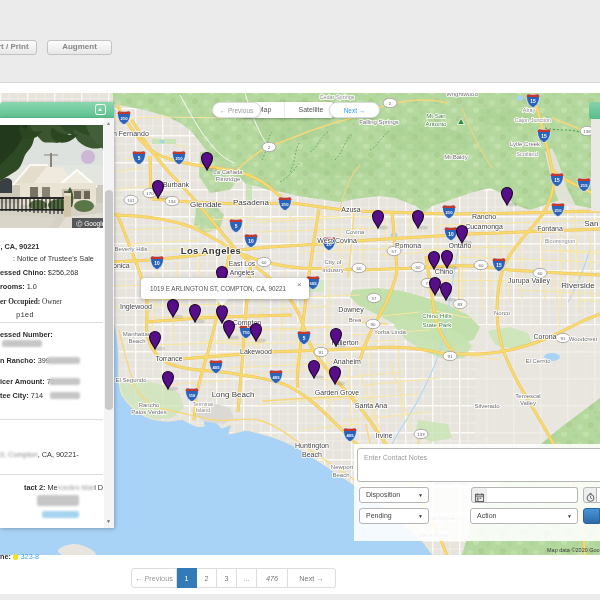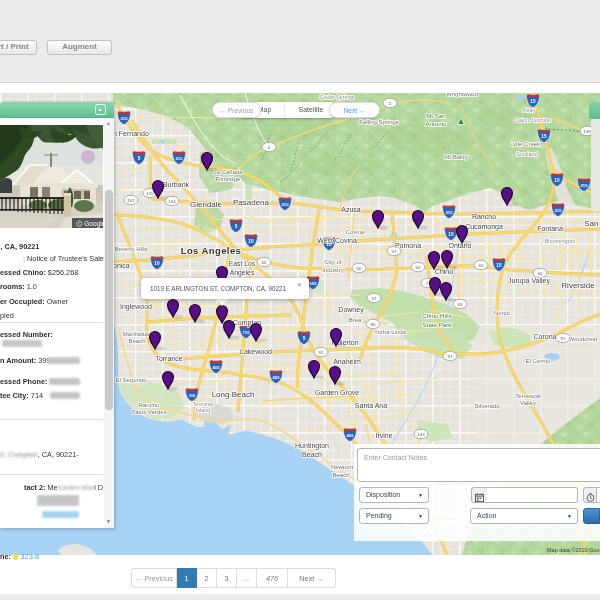--- a/index.html
+++ b/index.html
@@ -629,31 +629,31 @@
 <rect x="64" y="68" width="7" height="3" fill="#e8dfc8"></rect>
 
 <path d="M66,92 L103,88 L103,103 L58,103 Z" fill="#e3ded2"></path>
 <path d="M0,90 L56,92 L50,103 L0,103 Z" fill="#d9d5c9"></path>
 
 <rect x="72" y="93" width="31" height="10" fill="#3c4043" opacity="0.85"></rect>
 <text x="76" y="100.5" font-size="6.5" fill="#fff" font-family="Liberation Sans, sans-serif">Ⓒ Google</text>
 </svg>
 </div>
 <div class="ov pt" style="left:-4px;top:242px;"><b>d, CA, 90221</b></div>
-<div class="ov pt" style="left:16px;top:254px;padding-left:7px;">: Notice of Trustee's Sale</div>
+<div class="ov pt" style="left:6px;top:254px;padding-left:7px;">: Notice of Trustee's Sale</div>
 <div class="ov pt" style="left:0;top:268px;"><b>essed Chino:</b> $256,268</div>
 <div class="ov pt" style="left:0;top:282px;"><b>rooms:</b> 1.0</div>
-<div class="ov pt" style="left:0;top:297px;"><b>er Occupied:</b> Owner</div>
-<div class="ov pt" style="left:0;top:311px;">pied</div>
+<div class="ov pt" style="left:0;top:297px;font-family:Liberation Serif, serif;"><b>er Occupied:</b> Owner</div>
+<div class="ov pt" style="left:16px;top:311px;font-family:Liberation Mono, monospace;">pied</div>
 <div class="ov hr" style="top:322px;"></div>
 <div class="ov pt" style="left:0;top:330px;"><b>essed Number:</b></div>
 <div class="ov bb" style="left:2px;top:340px;width:40px;"></div>
-<div class="ov pt" style="left:0;top:356px;"><b>n Amount:</b> 399</div>
+<div class="ov pt" style="left:0;top:356px;"><b>n Rancho:</b> 399</div>
 <div class="ov bb" style="left:47px;top:357px;width:33px;"></div>
-<div class="ov pt" style="left:0;top:377px;"><b>essed Phone:</b> 71</div>
+<div class="ov pt" style="left:0;top:377px;"><b>icer Amount:</b> 71</div>
 <div class="ov bb" style="left:49px;top:378px;width:31px;"></div>
 <div class="ov pt" style="left:0;top:391px;"><b>tee City:</b> 714</div>
 <div class="ov bb" style="left:50px;top:392px;width:30px;"></div>
 <div class="ov hr" style="top:419px;"></div>
 <div class="ov pt" style="left:0;top:450px;text-align:center;"><span style="filter:blur(1.2px);color:#888;">0, Compton</span>, CA, 90221-</div>
 <div class="ov hr" style="top:474px;"></div>
 <div class="ov pt" style="left:0;top:483px;padding-left:24px;"><b>tact 2:</b> Me<span style="filter:blur(1.3px);color:#999;">rcedes Mar</span>i D</div>
 <div class="ov bb" style="left:37px;top:495px;width:42px;height:11px;"></div>
 <div class="ov pt" style="left:0;top:510px;margin-top:42px;"><b>ne:</b> <span style="display:inline-block;width:5.5px;height:5.5px;border-radius:3px;background:#f3e11c;vertical-align:-0.5px;"></span> <span style="color:#3ba6e0;">323-8</span></div>
 <div class="ov bb" style="left:42px;top:511px;width:37px;background:#a5d4ef;"></div>

